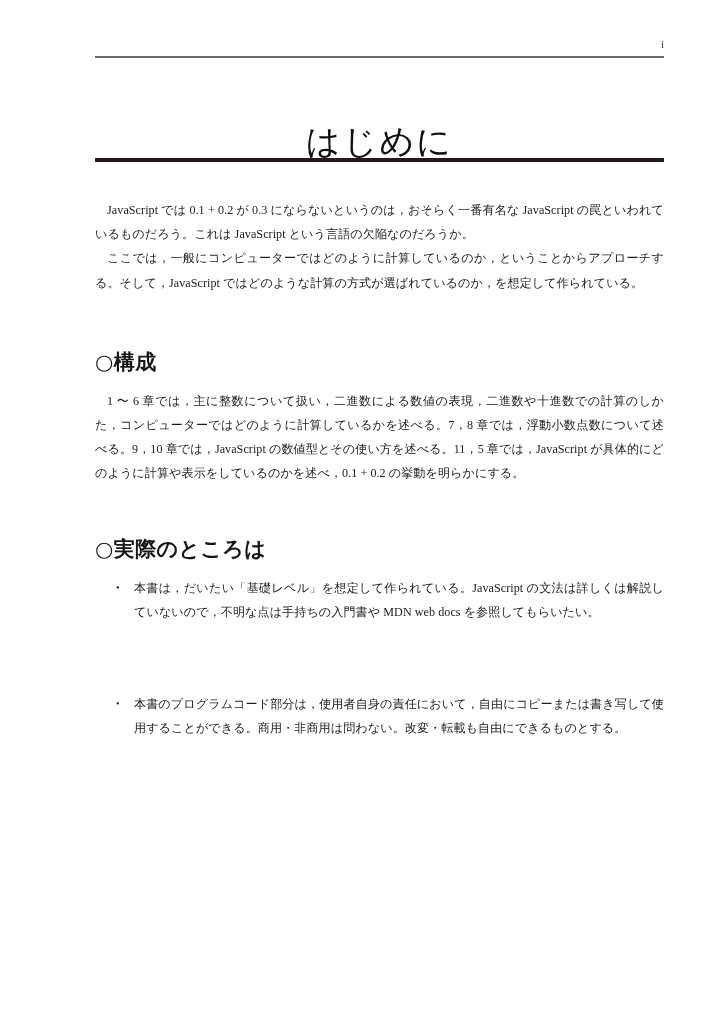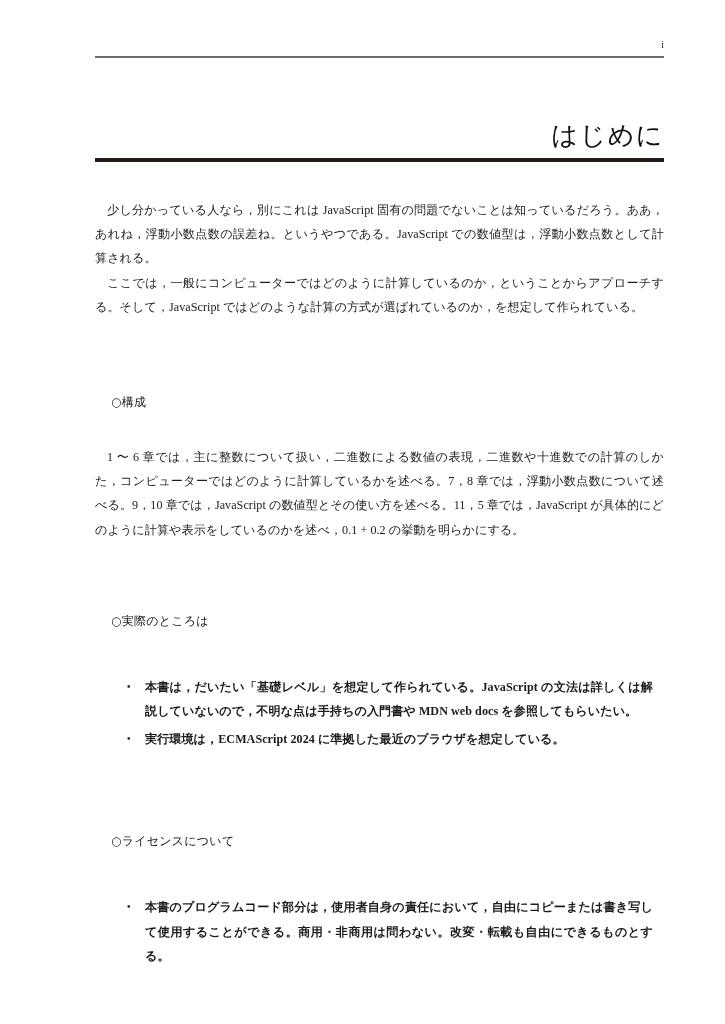--- a/index.html
+++ b/index.html
@@ -43,23 +43,23 @@
     height: 2px;
     background: #6b6b6b;
   }
 
   
   .chapter-title {
     position: absolute;
     top: 96px;
     left: 95px;
     width: 569px;
-    text-align: right;
+    text-align: center;
     font-family: "DejaVu Serif", "Liberation Serif", serif;
-    font-size: 26px;
+    font-size: 34px;
     line-height: 44px;
     font-weight: 400;
     letter-spacing: 0.06em;
     color: #101010;
     white-space: nowrap;
   }
 
   .rule-bottom {
     position: absolute;
     top: 158px;
@@ -84,40 +84,39 @@
     text-align: justify;
     text-justify: inter-character;
     text-indent: 1em;
     letter-spacing: 0.005em;
     color: #1c1c1c;
     font-family: "Liberation Serif", "DejaVu Serif", serif;
   }
 
   
   h2.section {
-    margin: 16px;
+    margin: 0;
     font-family: "DejaVu Sans", "Liberation Sans", sans-serif;
-    font-size: 12px;
+    font-size: 21px;
     line-height: 26px;
-    font-weight: 400;
+    font-weight: 700;
     letter-spacing: 0.02em;
     color: #171717;
   }
 
   .gap-before-kousei   { height: 54px; }
   .gap-after-heading   { height: 14px; }
   .gap-before-taisho   { height: 50px; }
   .gap-before-license  { height: 50px; }
 
   
   ul.bullets {
-    margin: 11px;
+    margin: 0;
     padding: 0;
     list-style: none;
-    font-weight: bold;
   }
   ul.bullets > li {
     position: relative;
     padding-left: 27px;
     margin: 0 0 4px 12px;
     font-size: 12.1px;
     line-height: 24.2px;
     text-align: justify;
     text-justify: inter-character;
     letter-spacing: 0.005em;
@@ -142,41 +141,39 @@
   <div class="folio">i</div>
 
   <div class="rule-top"></div>
 
   <h1 class="chapter-title">はじめに</h1>
 
   <div class="rule-bottom"></div>
 
   <div class="content">
 
-    <p class="body">少し分かっている人なら，別にこれは JavaScript 固有の問題でないことは知っているだろう。ああ，あれね，浮動小数点数の誤差ね。というやつである。JavaScript での数値型は，浮動小数点数として計算される。</p>
+    <p class="body">JavaScript では 0.1 + 0.2 が 0.3 にならないというのは，おそらく一番有名な JavaScript の罠といわれているものだろう。これは JavaScript という言語の欠陥なのだろうか。</p>
     <p class="body">ここでは，一般にコンピューターではどのように計算しているのか，ということからアプローチする。そして，JavaScript ではどのような計算の方式が選ばれているのか，を想定して作られている。</p>
 
     <div class="gap-before-kousei"></div>
 
     <h2 class="section">○構成</h2>
     <div class="gap-after-heading"></div>
     <p class="body">1 〜 6 章では，主に整数について扱い，二進数による数値の表現，二進数や十進数での計算のしかた，コンピューターではどのように計算しているかを述べる。7，8 章では，浮動小数点数について述べる。9，10 章では，JavaScript の数値型とその使い方を述べる。11，5 章では，JavaScript が具体的にどのように計算や表示をしているのかを述べ，0.1 + 0.2 の挙動を明らかにする。</p>
 
     <div class="gap-before-taisho"></div>
 
     <h2 class="section">○実際のところは</h2>
     <div class="gap-after-heading"></div>
     <ul class="bullets">
       <li>本書は，だいたい「基礎レベル」を想定して作られている。JavaScript の文法は詳しくは解説していないので，不明な点は手持ちの入門書や MDN web docs を参照してもらいたい。</li>
-      <li>実行環境は，ECMAScript 2024 に準拠した最近のブラウザを想定している。</li>
     </ul>
 
     <div class="gap-before-license"></div>
 
-    <h2 class="section">○ライセンスについて</h2>
     <div class="gap-after-heading"></div>
     <ul class="bullets">
       <li>本書のプログラムコード部分は，使用者自身の責任において，自由にコピーまたは書き写して使用することができる。商用・非商用は問わない。改変・転載も自由にできるものとする。</li>
 
     </ul>
 
   </div>
 </div>
 
 </body></html>

